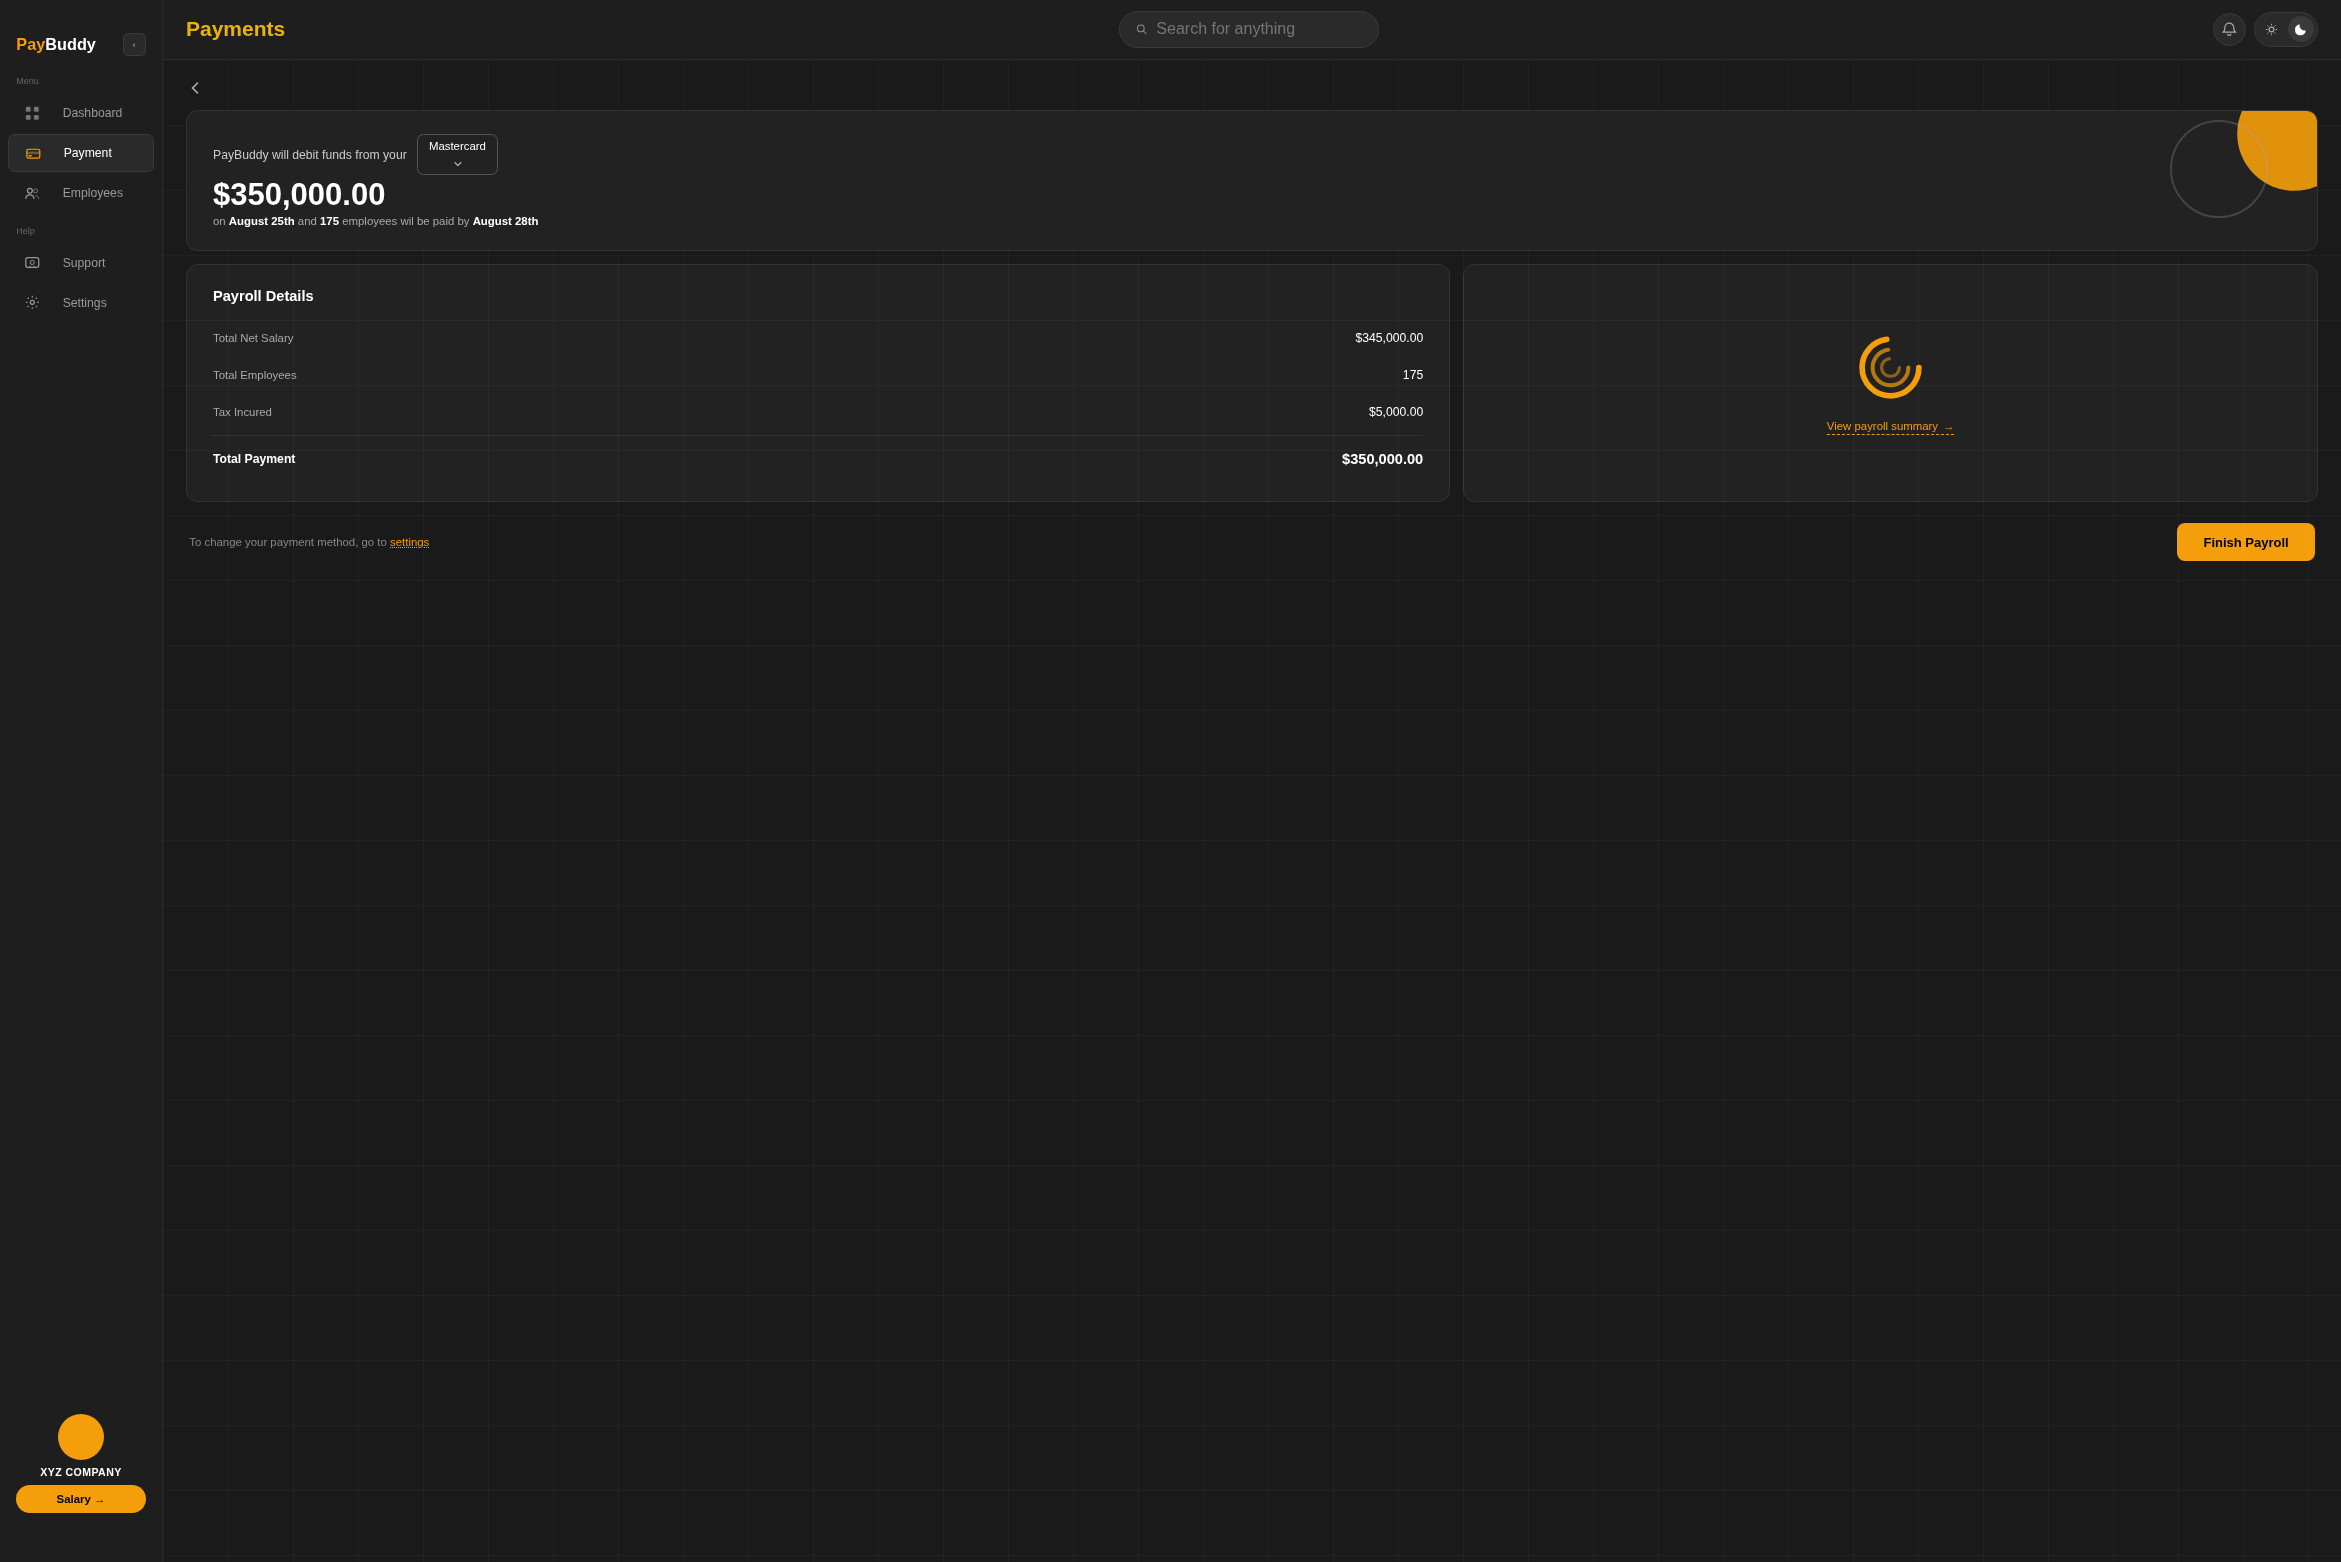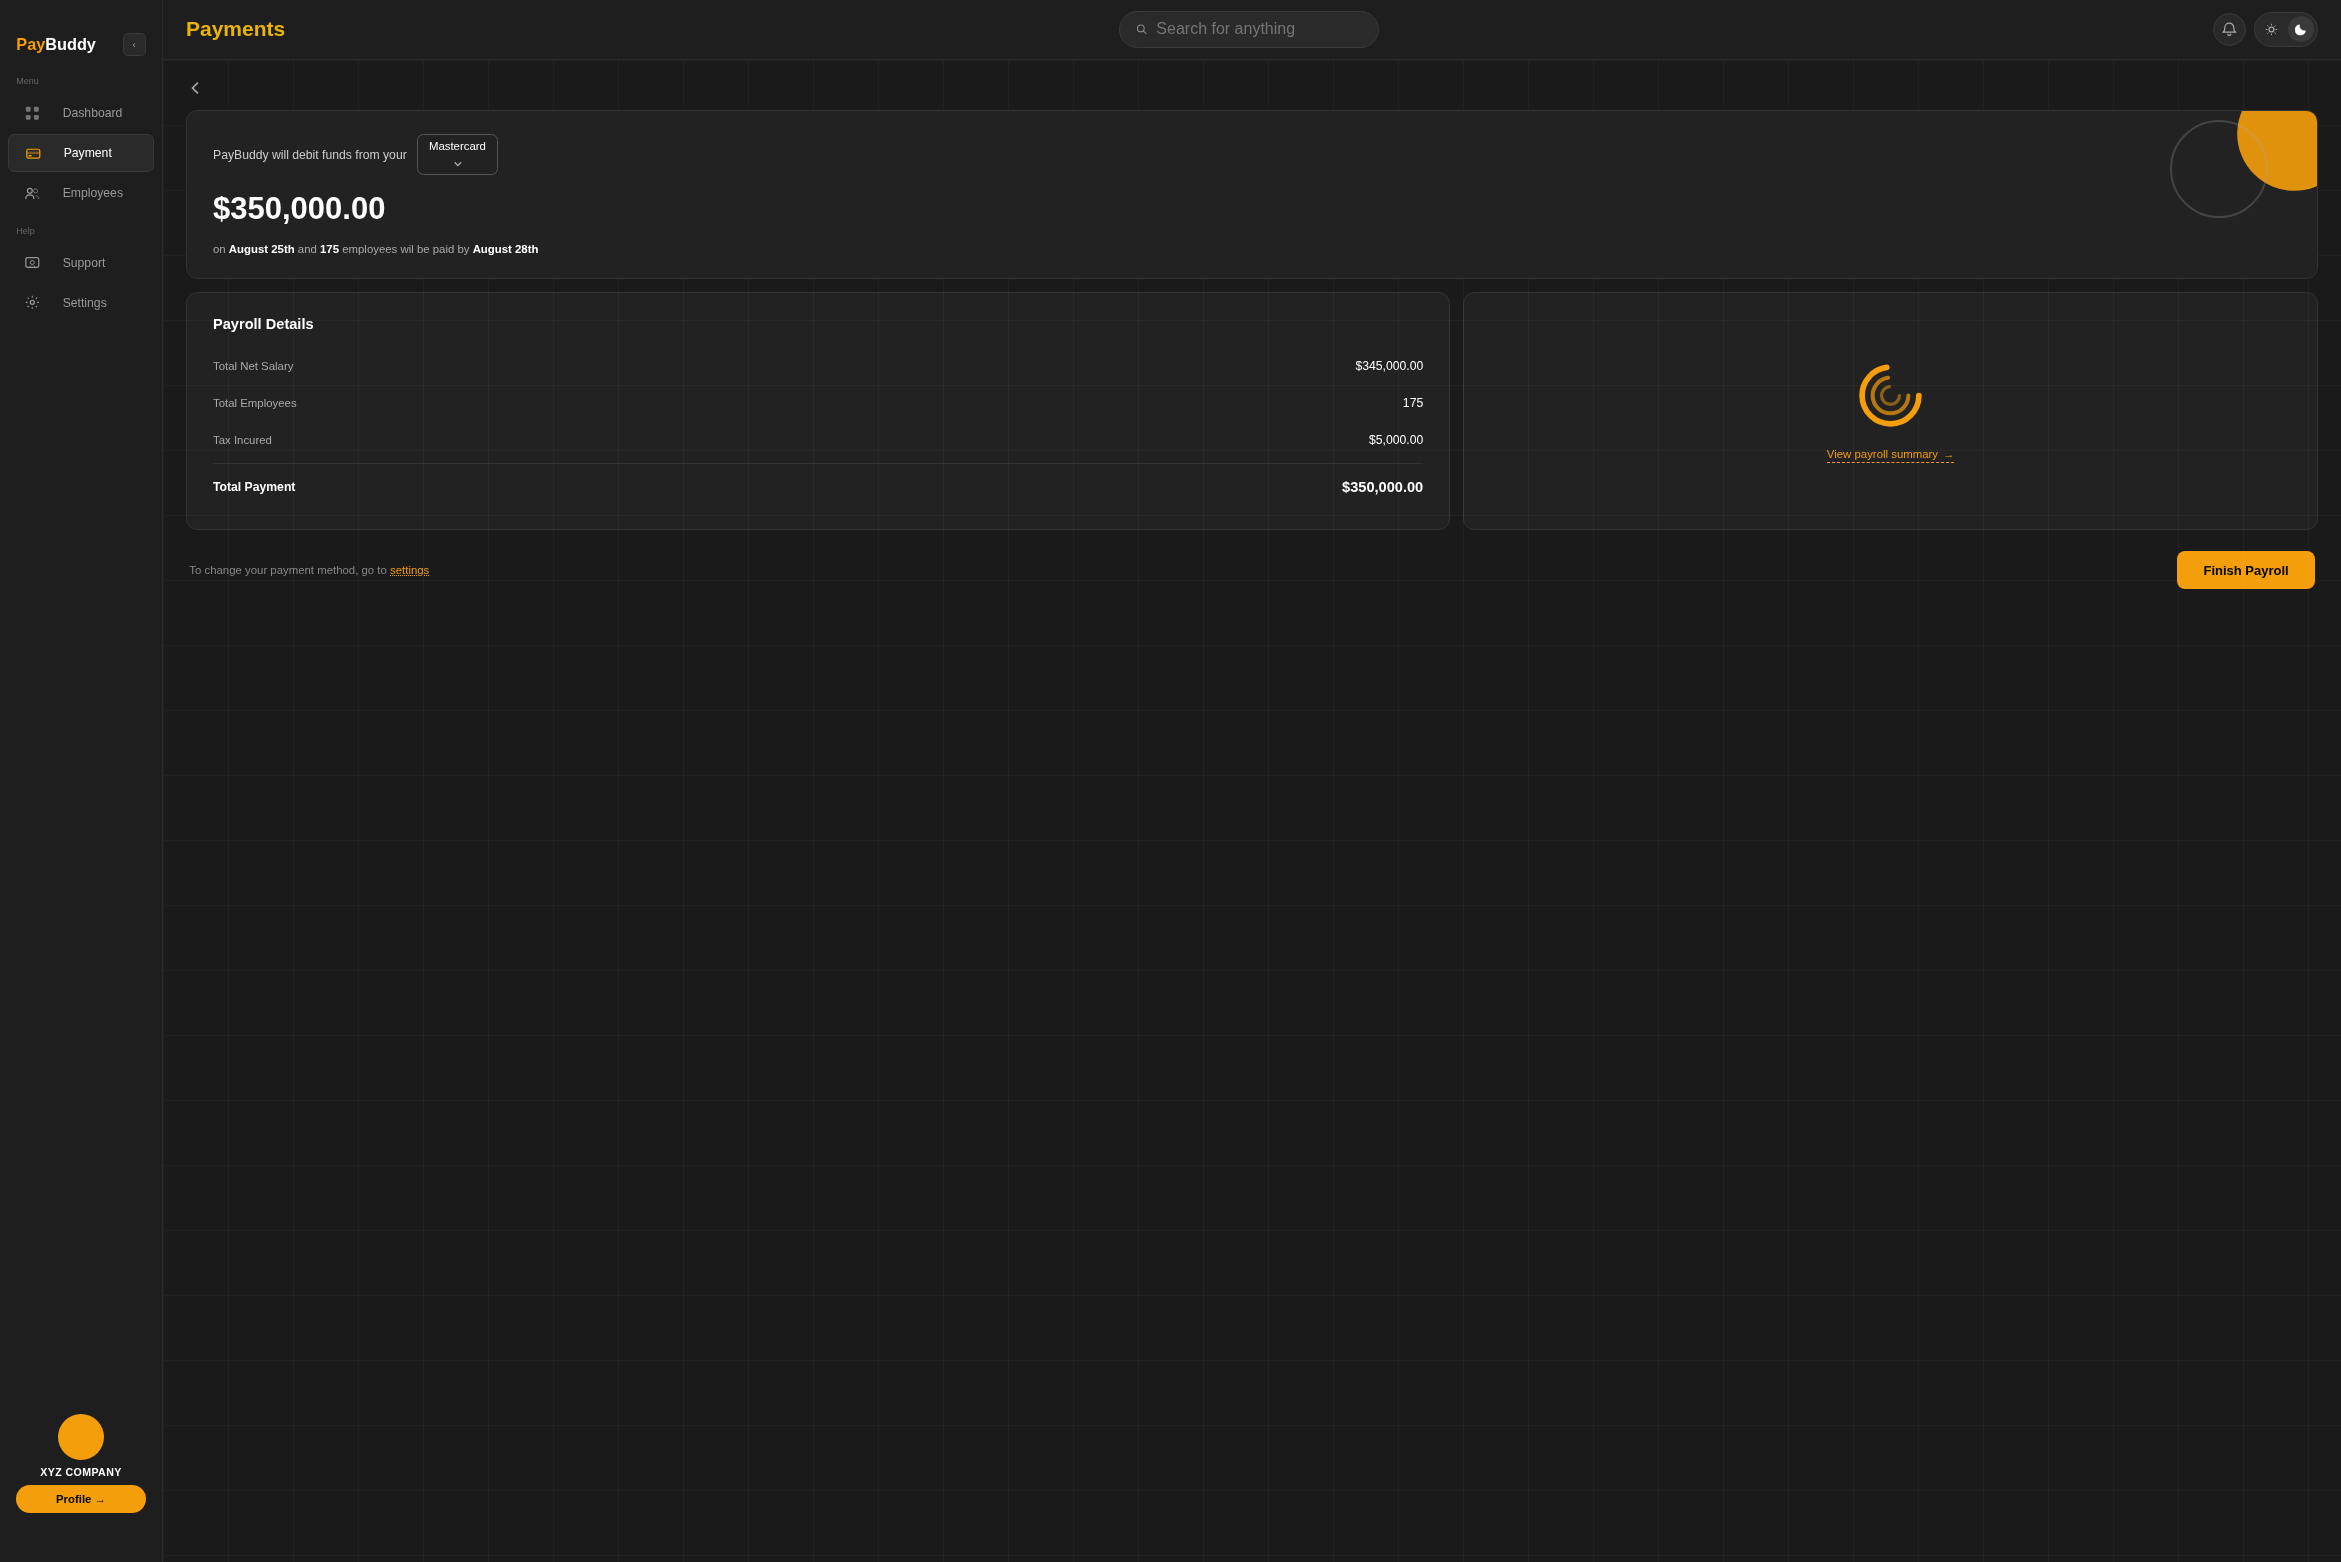--- a/index.html
+++ b/index.html
@@ -239,21 +239,21 @@
     .payment-card {
       background: #222;
       border: 0.8px solid #333;
       border-radius: 11.4px;
       padding: 23px 26px;
       margin-bottom: 13px;
       position: relative;
       overflow: hidden;
       display: flex;
       flex-direction: column;
-      gap: 16px;
+      gap: 2px;
     }
     .payment-card-deco {
       position: absolute;
       right: 0;
       top: 0;
       width: 114px;
       height: 114px;
       background: #f59e0b;
       border-radius: 50%;
       transform: translate(30%, -30%);
@@ -473,21 +473,21 @@
         <path d="M9 1v2M9 15v2M1 9h2M15 9h2M3.2 3.2l1.4 1.4M13.4 13.4l1.4 1.4M3.2 14.8l1.4-1.4M13.4 4.6l1.4-1.4" stroke="currentColor" stroke-width="1.5"></path>
       </svg>
     </div>
     <span>Settings</span>
   </div>
 
   <div class="sidebar-bottom">
     <div class="avatar"></div>
     <div class="company-name">XYZ COMPANY</div>
     <button class="profile-btn">
-      <span>Profile →</span>
+      <span>Salary →</span>
     </button>
   </div>
 </nav>
 
 <div class="main">
 
   <header class="header">
     <h1 class="page-title">Payments</h1>
     <div class="search-bar">
       <svg width="13" height="13" viewBox="0 0 16 16" fill="none">

